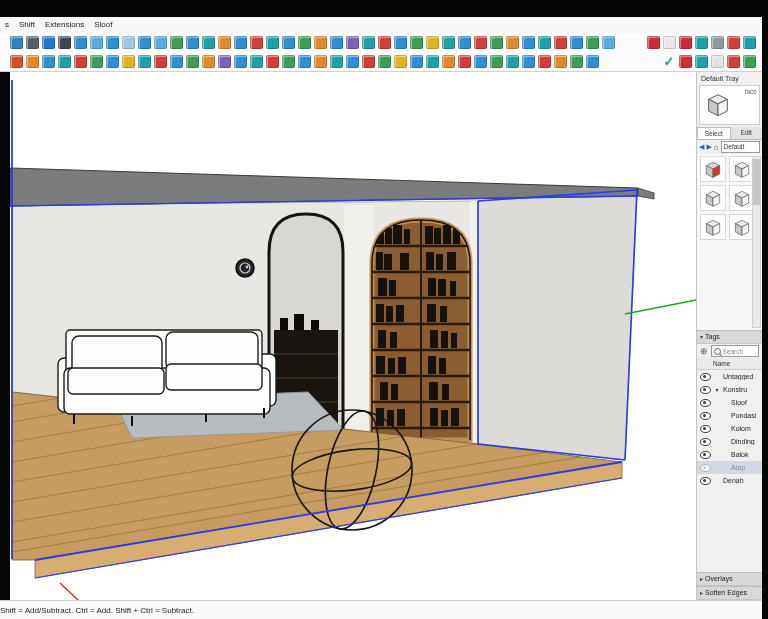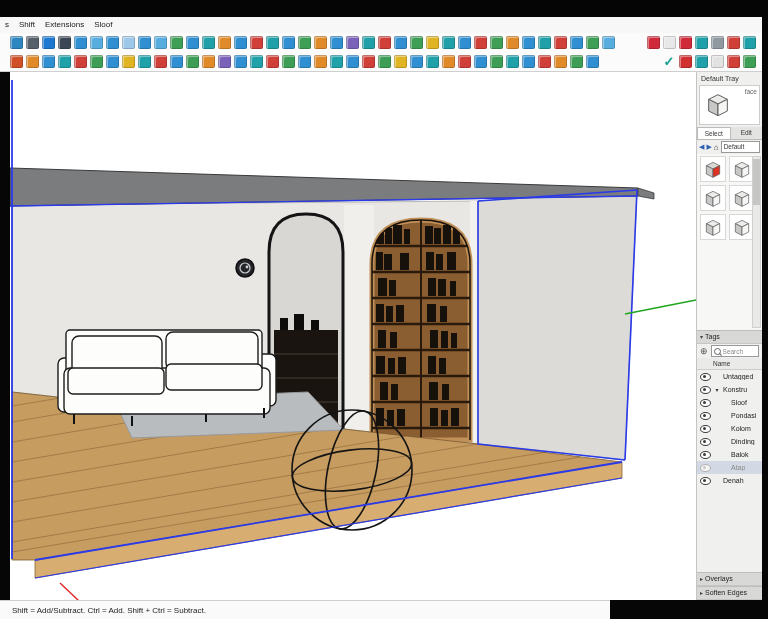--- a/index.html
+++ b/index.html
@@ -62,22 +62,22 @@
   .tag-row.selected{background:#d2d9e4;}
   .tag-row .nm{font-size:7px;white-space:nowrap;overflow:hidden;}
   .tag-row .nm.dim{color:#8a8a8a;}
   .exp{width:6px;font-size:6px;color:#333;flex:none;text-align:center;}
   .eye{width:9px;height:6px;border:1px solid #3c3c3c;border-radius:50%;position:relative;flex:none;background:#fff;}
   .eye::after{content:"";position:absolute;left:2px;top:1px;width:3px;height:3px;border-radius:50%;background:#3c3c3c;}
   .eye.off{border-color:#b0b0b0;background:#f4f4f4;}
   .eye.off::after{background:#c8c8c8;}
   .spacer{flex:1;}
   
-  #statusbar{position:absolute;left:0;top:600px;width:610px;height:19px;background:#fafafa;
-    border-top:1px solid #d0d0d0;line-height:19px;padding-left:12px;font-size:8px;color:#222;box-sizing:border-box;}
+  #statusbar{position:absolute;left:0;top:600px;width:762px;height:19px;background:#fafafa;
+    border-top:1px solid #d0d0d0;line-height:19px;font-size:8px;color:#222;box-sizing:border-box;}
 </style>
 </head>
 <body>
 
 <div id="titlebar"></div>
 
 <div id="menubar">
     <span class="menu-item">s</span>
     <span class="menu-item">Shift</span>
     <span class="menu-item">Extensions</span>

